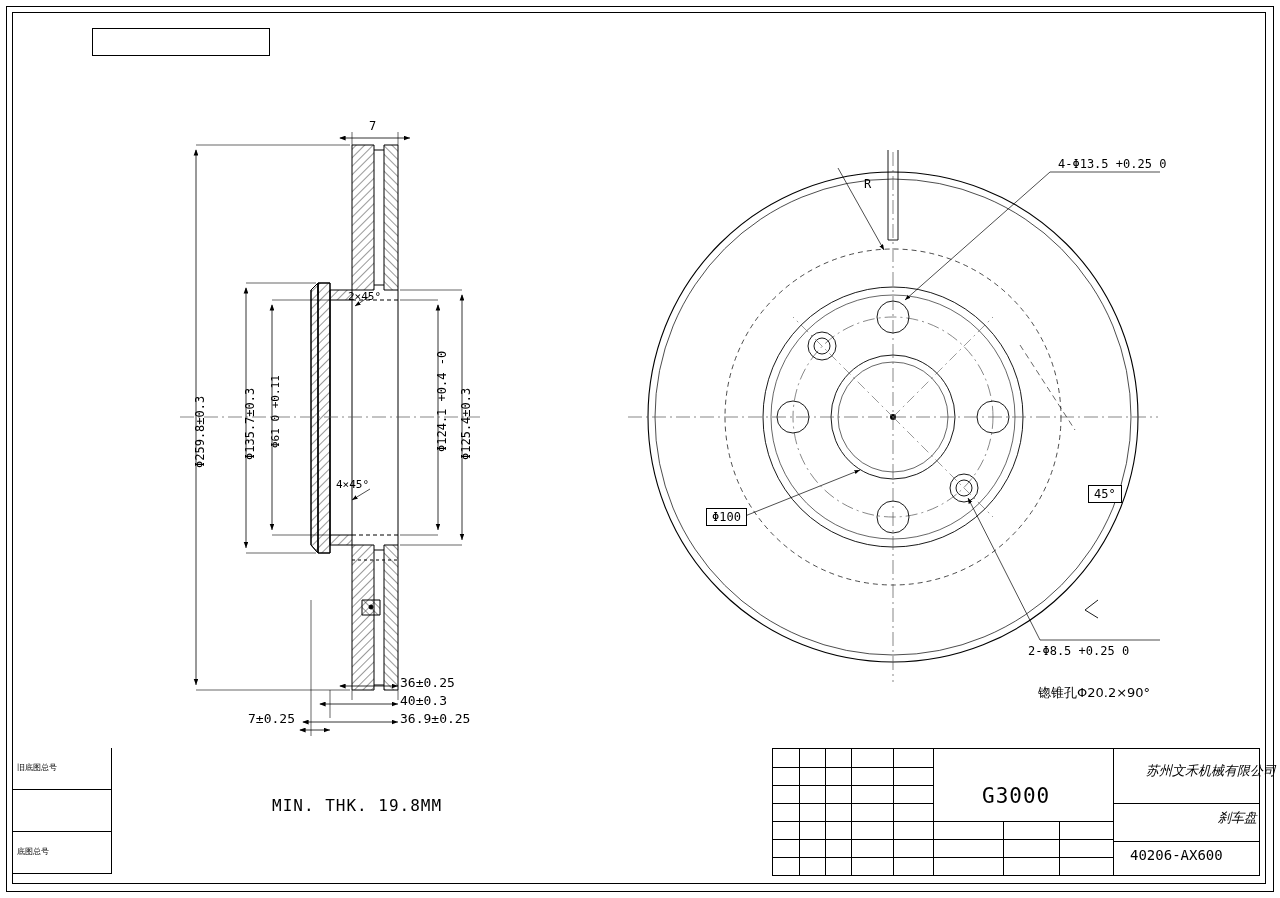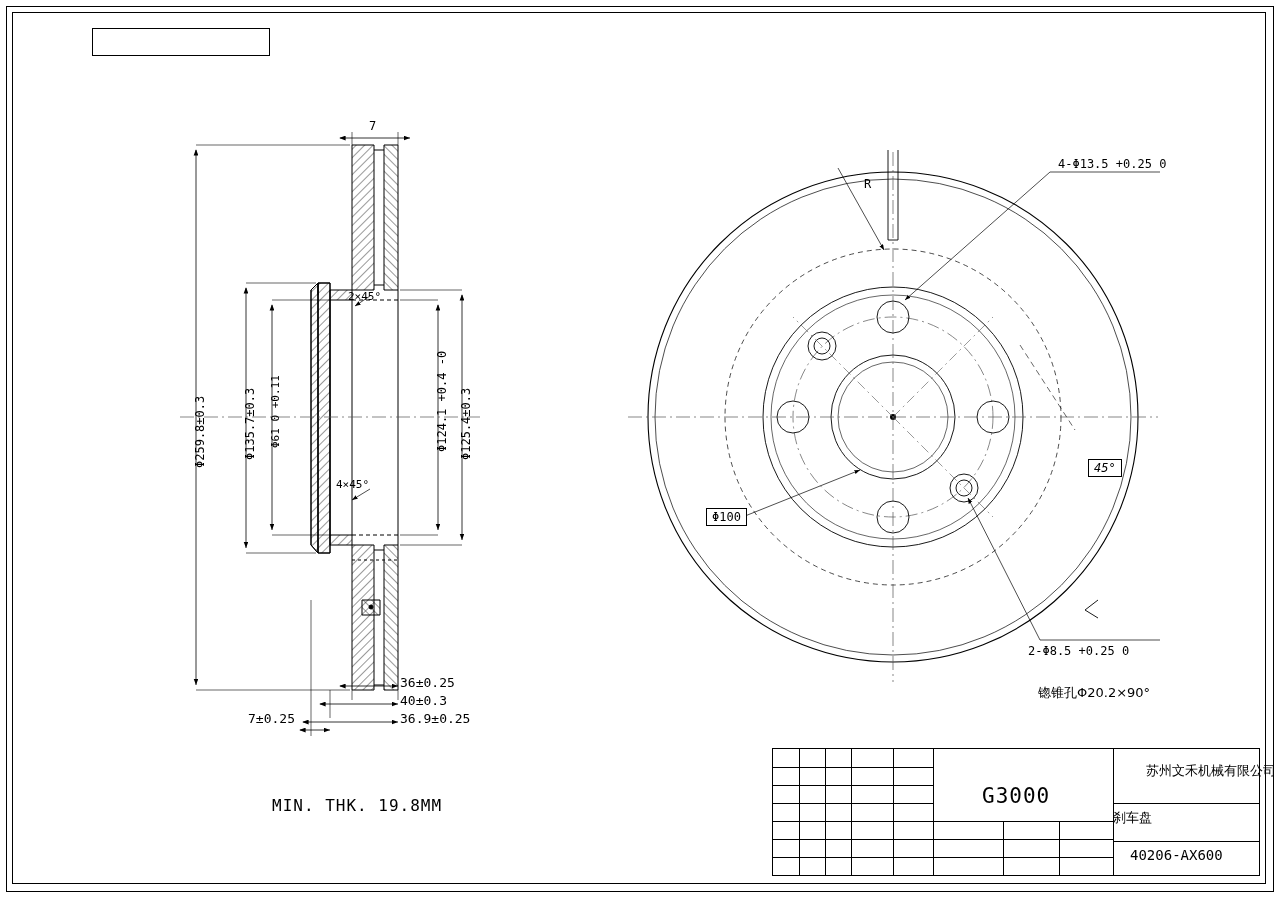--- a/index.html
+++ b/index.html
@@ -26,21 +26,21 @@
   
   .titleblock{position:absolute;left:772px;top:748px;width:486px;height:126px;border:1px solid #000;background:#fff;}
   .tb-line{position:absolute;background:#000;}
 
   
   .leftblock{position:absolute;left:13px;top:748px;width:98px;height:126px;border-right:1px solid #000;}
   .lb-row{position:absolute;left:0;width:98px;border-bottom:1px solid #000;box-sizing:border-box;}
 
   .cn{font-family:"DejaVu Sans",sans-serif;}
   .big{font-size:21px;letter-spacing:1px;}
-  .med{font-size:13px;}
+  .med{font-size:13px;font-style:italic;}
   .xs{font-size:8px;}
 </style>
 </head>
 <body>
 
 <div id="sheet">
 
   <div class="frame-outer"></div>
   <div class="frame-inner"></div>
   <div class="topbox"></div>
@@ -194,24 +194,37 @@
   <div class="t mono" style="left:400px;top:676px;font-size:13px;">36±0.25</div>
   <div class="t mono" style="left:400px;top:694px;font-size:13px;">40±0.3</div>
   <div class="t mono" style="left:400px;top:712px;font-size:13px;">36.9±0.25</div>
   <div class="t mono" style="left:248px;top:712px;font-size:13px;">7±0.25</div>
 
   <div class="t mono" style="left:228px;top:798px;font-size:16px;letter-spacing:1px;margin-left:44px;">MIN. THK. 19.8MM</div>
 
   <div class="t mono" style="left:1058px;top:158px;font-size:12px;">4-Φ13.5 +0.25 0</div>
   <div class="t mono" style="left:1028px;top:645px;font-size:12px;">2-Φ8.5 +0.25 0</div>
   <div class="t mono" style="left:706px;top:508px;font-size:12px;border:1px solid #000;padding:2px 5px;background:#fff;">Φ100</div>
-  <div class="t mono" style="left:1088px;top:459px;font-size:12px;border:1px solid #000;padding:2px 5px;background:#fff;font-style:italic;">45°</div>
+  <div class="t mono" style="left:1088px;top:485px;font-size:12px;border:1px solid #000;padding:2px 5px;background:#fff;">45°</div>
   <div class="t mono" style="left:864px;top:178px;font-size:12px;">R</div>
   <div class="t cn" style="left:1038px;top:686px;font-size:13px;">锪锥孔Φ20.2×90°</div>
 
+  <div class="leftblock">
+    <div class="lb-row" style="top:0;height:42px;">
+      <div class="t cn xs" style="left:4px;top:16px;">旧底图总号</div>
+    </div>
+    <div class="lb-row" style="top:42px;height:42px;">
+      <div class="t cn xs" style="left:4px;top:58px;">底图总号</div>
+    </div>
+    <div class="lb-row" style="top:84px;height:42px;">
+      
+      
+      
+    </div>
+  </div>
 
   <div class="titleblock">
 
     <div class="tb-line v1" style="left:160px;top:0;width:1px;height:126px;"></div>
     <div class="tb-line v1" style="left:340px;top:0;width:1px;height:126px;"></div>
 
     <div class="tb-line h1" style="left:0;top:54px;width:160px;height:1px;"></div>
     <div class="tb-line h1" style="left:0;top:72px;width:160px;height:1px;"></div>
     <div class="tb-line h1" style="left:0;top:90px;width:160px;height:1px;"></div>
     <div class="tb-line h1" style="left:0;top:108px;width:160px;height:1px;"></div>
@@ -228,16 +241,16 @@
     <div class="tb-line v1" style="left:230px;top:72px;width:1px;height:54px;"></div>
     <div class="tb-line v1" style="left:286px;top:72px;width:1px;height:54px;"></div>
 
     <div class="tb-line h1" style="left:340px;top:54px;width:146px;height:1px;"></div>
     <div class="tb-line h1" style="left:340px;top:92px;width:146px;height:1px;"></div>
 
   </div>
 
   <div class="t mono big" style="left:982px;top:786px;">G3000</div>
   <div class="t cn med" style="left:1146px;top:764px;">苏州文禾机械有限公司</div>
-  <div class="t cn med" style="left:1113px;top:811px;text-align:center;">刹车盘</div>
+  <div class="t cn med" style="left:1218px;top:811px;text-align:center;">刹车盘</div>
   <div class="t mono" style="left:1130px;top:848px;font-size:14px;">40206-AX600</div>
 
 </div>
 
 </body></html>

